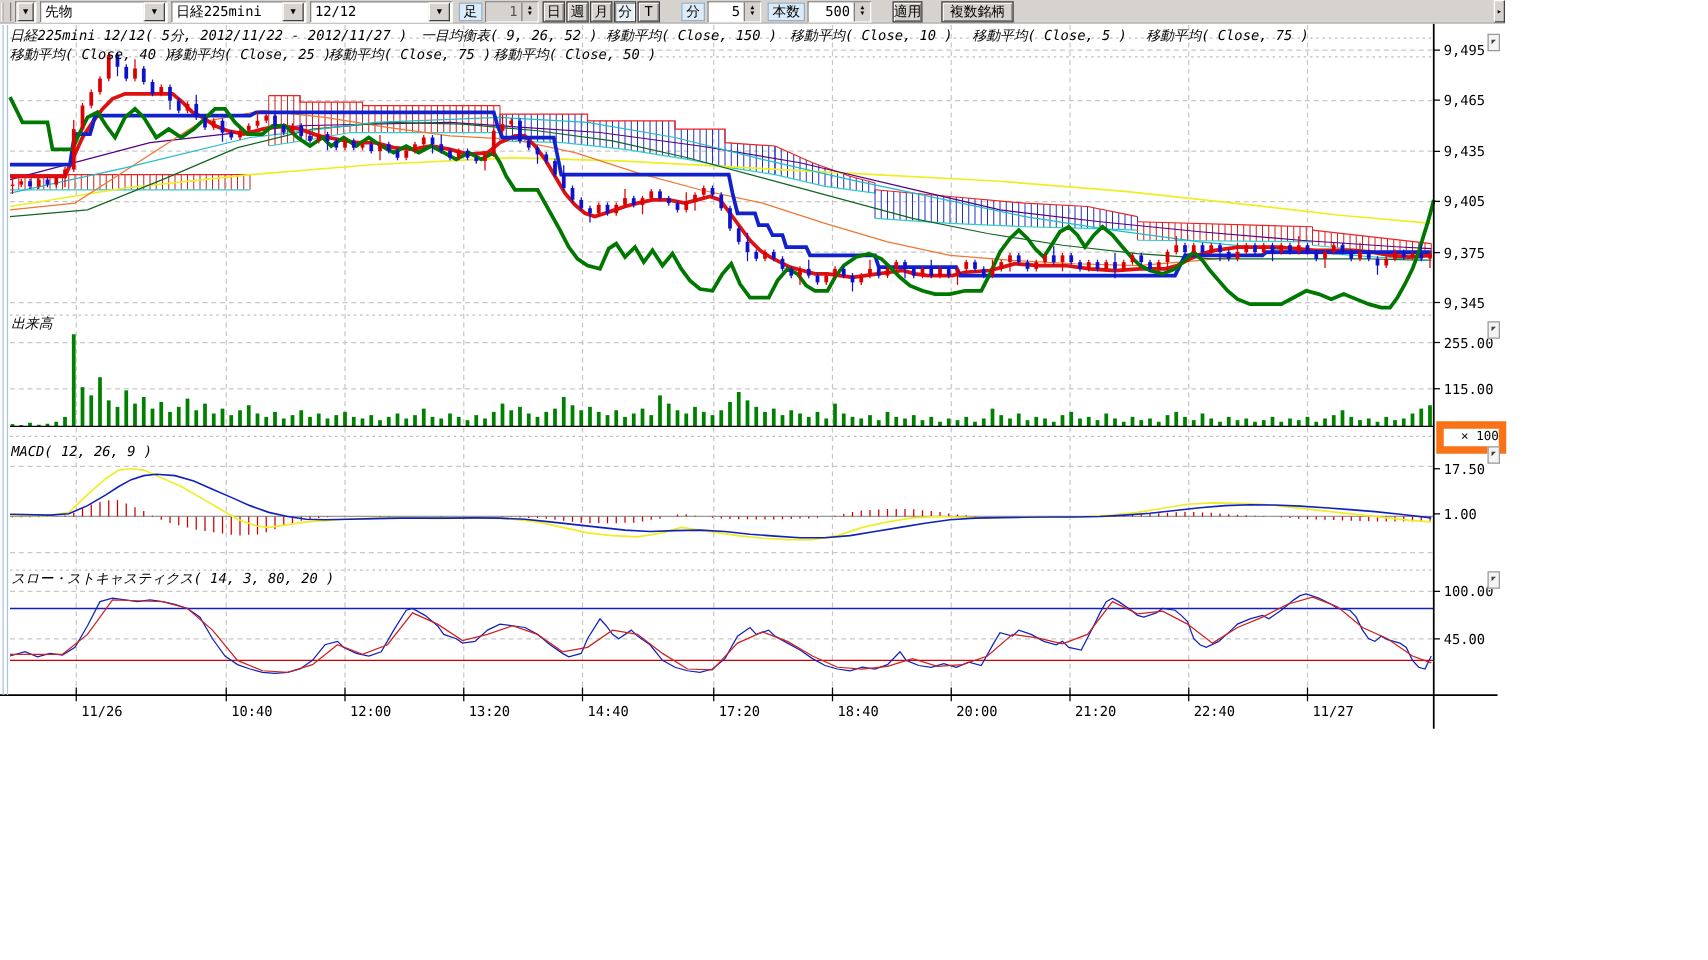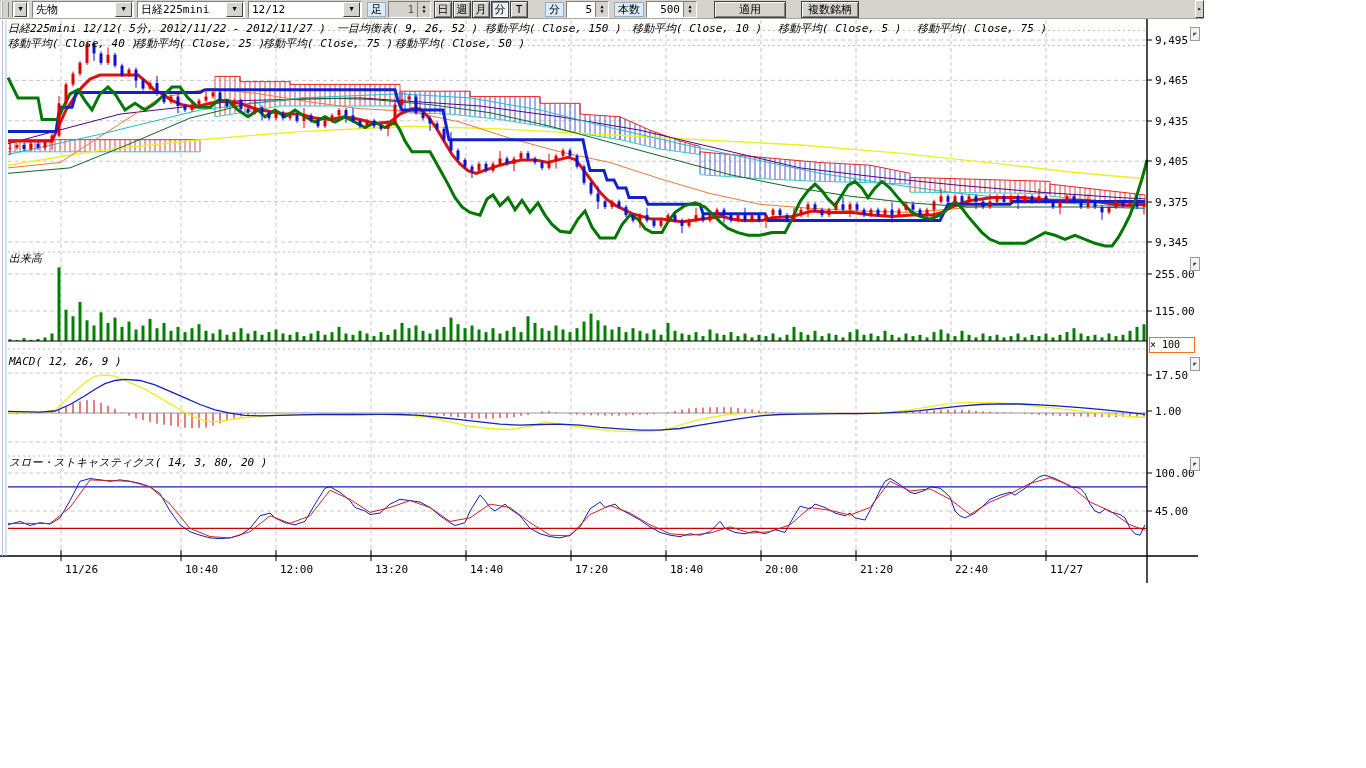--- a/index.html
+++ b/index.html
@@ -25,22 +25,22 @@
   .spin .num.gray{background:#d6d3ce;color:#555;}
   .spin .arrows{width:12px;background:#d6d3ce;border-left:1px solid #808080;display:flex;flex-direction:column;
                 align-items:center;justify-content:center;font-size:5px;line-height:5px;color:#000;}
   .gap{width:14px;}
   .tb-scroll{position:absolute;right:0;top:0;width:9px;height:18px;background:#d6d3ce;border:1px solid;
              border-color:#fff #404040 #404040 #fff;font-size:7px;line-height:16px;text-align:center;box-sizing:border-box;}
   
   .chartwrap{position:absolute;left:0;top:19px;width:1204px;height:566px;background:#fff;}
   svg{position:absolute;left:0;top:0;}
   .ovl{position:absolute;font-size:11px;white-space:nowrap;color:#000;line-height:13px;font-style:italic;}
-  .mult{position:absolute;left:1149px;top:337px;width:44px;height:14px;border:1px solid #f97316;background:#fff;
-        font-size:10px;line-height:13px;text-align:left;}
+  .mult{position:absolute;left:1149px;top:337px;width:44px;height:14px;border:6px solid #f97316;background:#fff;
+        font-size:10px;line-height:13px;text-align:right;}
   .cornerbtn{position:absolute;left:1190px;width:10px;height:14px;background:#f4f4f4;border:1px solid #9a9a9a;
              box-sizing:border-box;font-size:6px;line-height:12px;text-align:center;color:#444;}
 </style>
 </head>
 <body>
 
 <div class="screen">
 
   <div class="toolbar">
     <div class="grip"></div>
@@ -86,21 +86,21 @@
     </div>
 
     <span class="flatlbl">本数</span>
 
     <div class="spin">
       <span class="num" style="min-width:30px">500</span>
       <span class="arrows">▲<br>▼</span>
     </div>
 
     <span class="gap"></span>
-    <span class="tbtn" style="padding:0 24px">適用</span>
+    <span class="tbtn" style="padding:0 0">適用</span>
     <span class="gap"></span>
     <span class="tbtn" style="padding:0 6px">複数銘柄</span>
 
     <span class="tb-scroll">▸</span>
   </div>
 
   <div class="chartwrap">
     <svg id="chart-svg" width="1204" height="566" viewBox="0 19 1204 566">
         <line x1="8" x2="1147" y1="252" y2="252" stroke="#bdbdbd" stroke-dasharray="2,3"></line>
         <line x1="8" x2="1147" y1="349" y2="349" stroke="#bdbdbd" stroke-dasharray="2,3"></line>

